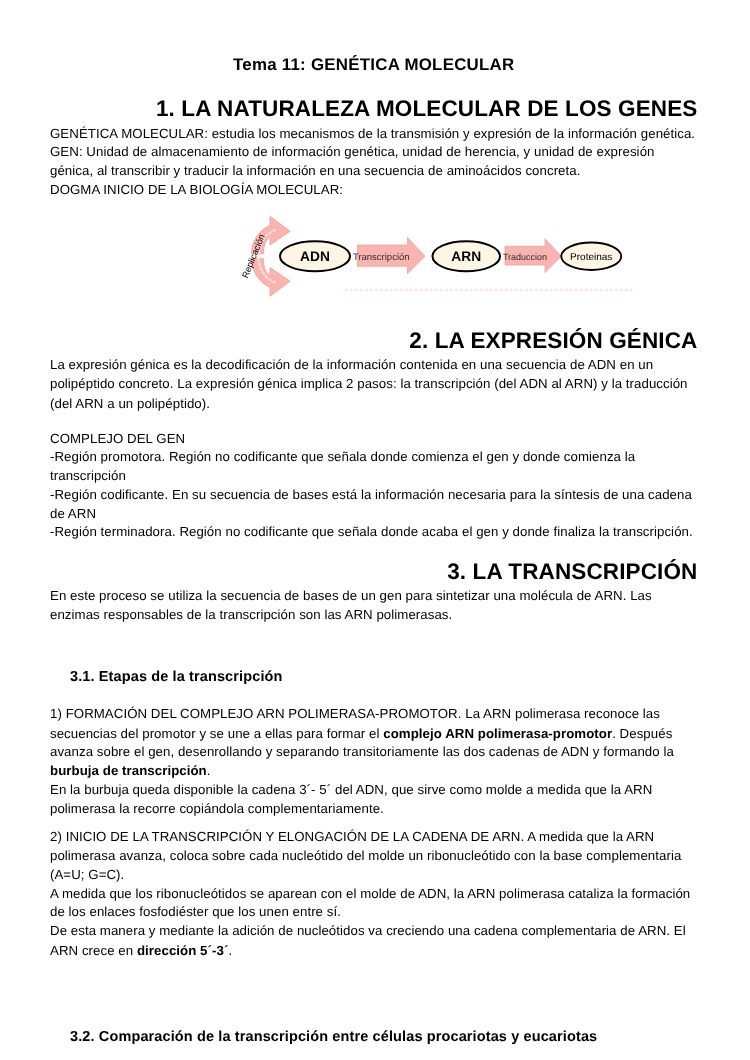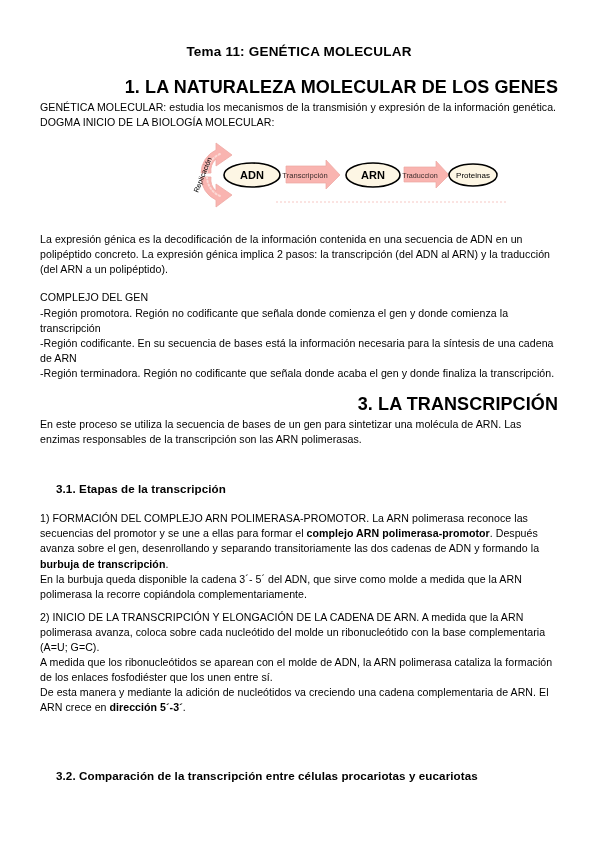--- a/index.html
+++ b/index.html
@@ -83,20 +83,21 @@
 </head>
 <body>
 
 <div class="page">
   <div class="content">
 
     <div class="doc-title">Tema 11: GENÉTICA MOLECULAR</div>
 
     <div class="sec-title">1. LA NATURALEZA MOLECULAR DE LOS GENES</div>
     <p class="body">GENÉTICA MOLECULAR: estudia los mecanismos de la transmisión y expresión de la información genética.</p>
+    <p class="body">GEN: Unidad de almacenamiento de información genética, unidad de herencia, y unidad de expresión génica, al transcribir y traducir la información en una secuencia de aminoácidos concreta.</p>
     <p class="body">DOGMA INICIO DE LA BIOLOGÍA MOLECULAR:</p>
 
     <div class="figure">
       <svg class="fig-svg" width="340" height="74" viewBox="0 0 340 74" xmlns="http://www.w3.org/2000/svg">
 
         <g>
 
           <path d="M 43 34
                    A 26 26 0 0 1 58 11
                    L 58 4
@@ -142,20 +143,21 @@
         <g>
           <ellipse cx="315" cy="36" rx="24" ry="11" fill="#fdf6e4" stroke="#000000" stroke-width="1.5"></ellipse>
           <text x="315" y="39" text-anchor="middle" font-family="Liberation Sans, sans-serif" font-size="8" fill="#000000" id="lbl-node-2">Proteinas</text>
         </g>
       </svg>
       <div class="dots-row"></div>
     </div>
 
     <div class="gap-lg"></div>
 
+    <div class="sec-title">2. LA EXPRESIÓN GÉNICA</div>
     <p class="body">La expresión génica es la decodificación de la información contenida en una secuencia de ADN en un polipéptido concreto. La expresión génica implica 2 pasos: la transcripción (del ADN al ARN) y la traducción (del ARN a un polipéptido).</p>
 
     <div class="gap-md"></div>
 
     <p class="body">COMPLEJO DEL GEN</p>
     <p class="body">-Región promotora. Región no codificante que señala donde comienza el gen y donde comienza la transcripción</p>
     <p class="body">-Región codificante. En su secuencia de bases está la información necesaria para la síntesis de una cadena de ARN</p>
     <p class="body">-Región terminadora. Región no codificante que señala donde acaba el gen y donde finaliza la transcripción.</p>
 
     <div class="gap-md"></div>

